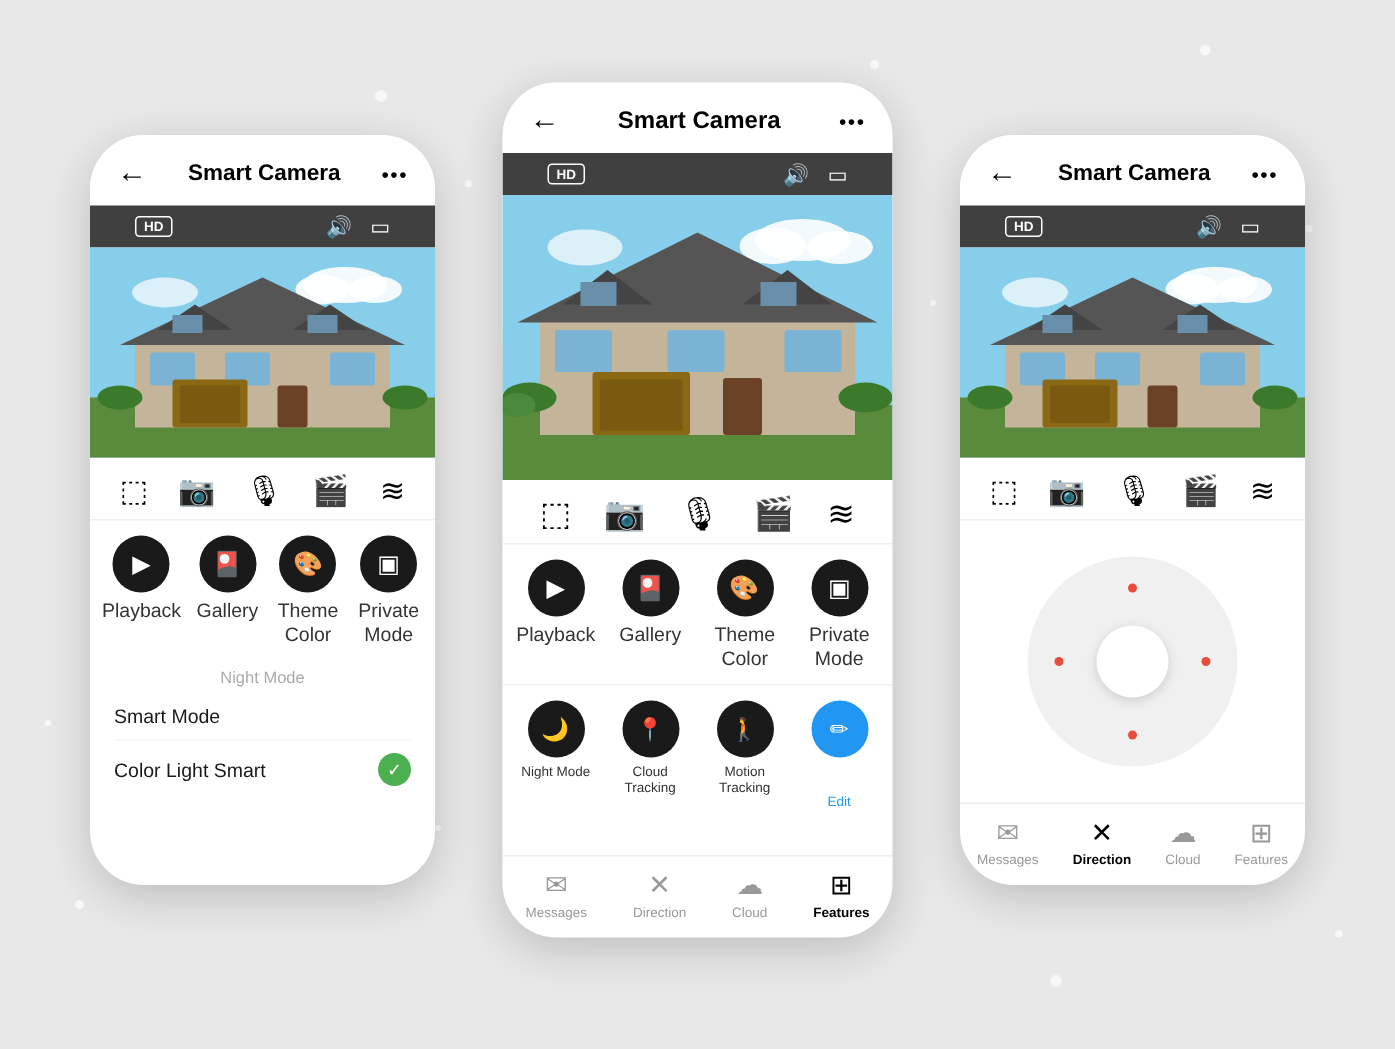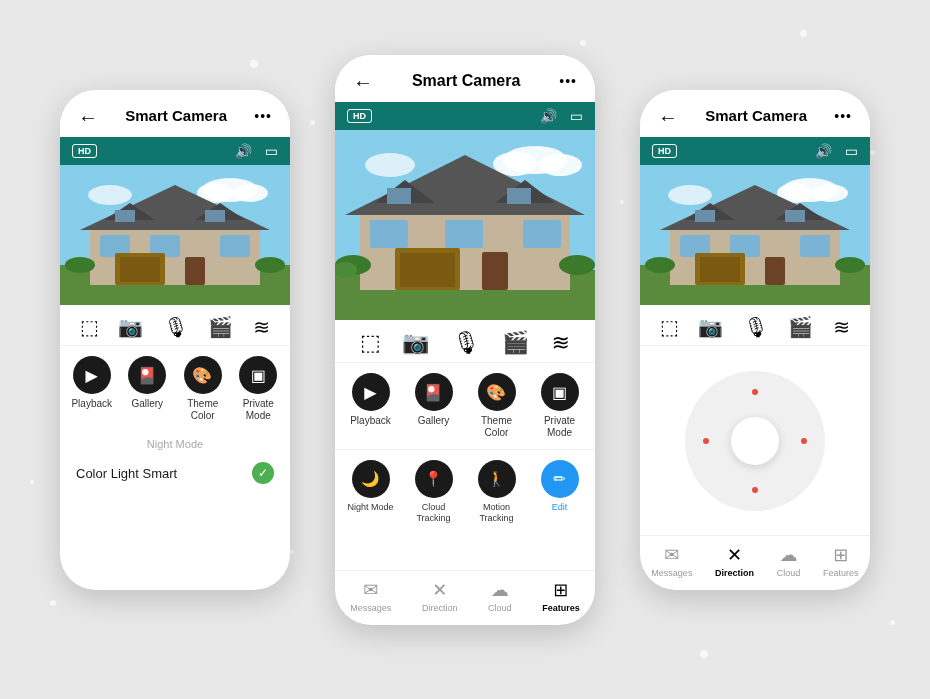--- a/index.html
+++ b/index.html
@@ -66,24 +66,24 @@
     .phone-header {
       display: flex;
       align-items: center;
       justify-content: space-between;
       padding: 14px 18px 10px;
       background: #fff;
     }
 
     
     .video-bar {
-      background: #0f766e;
-      display: flex;
-      align-items: center;
-      padding: 6px 12px;
+      background: #404040;
+      display: flex;
+      align-items: center;
+      padding: 6px 30px;
       justify-content: space-between;
     }
     .hd-badge {
       border: 1.5px solid #fff;
       color: #fff;
       font-size: 9px;
       font-weight: 700;
       padding: 1px 5px;
       border-radius: 3px;
     }
@@ -142,21 +142,21 @@
       height: 38px;
       background: #1a1a1a;
       border-radius: 50%;
       display: flex;
       align-items: center;
       justify-content: center;
       font-size: 16px;
       color: #fff;
     }
     .feature-item .f-label {
-      font-size: 10px;
+      font-size: 13px;
       color: #333;
       text-align: center;
       line-height: 1.2;
     }
 
     
     .mode-section {
       padding: 6px 16px;
     }
     .mode-title {
@@ -383,20 +383,23 @@
       </div>
       <div class="feature-item">
         <div class="f-icon">▣</div>
         <span class="f-label">Private Mode</span>
       </div>
     </div>
 
     <div class="mode-section">
       <div class="mode-title">Night Mode</div>
       <div class="mode-item">
+        <span>Smart Mode</span>
+      </div>
+      <div class="mode-item">
         <span>Color Light Smart</span>
         <div class="check-icon">✓</div>
       </div>
     </div>
   </div>
 
   <div class="phone phone-center">
 
     <div class="phone-header">
       <span style="font-size:20px;cursor:pointer;">←</span>
@@ -483,21 +486,21 @@
       <div class="feature-item2">
         <div class="f2-icon">📍</div>
         <span class="f2-label">Cloud Tracking</span>
       </div>
       <div class="feature-item2">
         <div class="f2-icon">🚶</div>
         <span class="f2-label">Motion Tracking</span>
       </div>
       <div class="feature-item2">
         <div class="f2-icon active" style="background:#2196F3;">✏</div>
-        <span class="f2-label" style="color:#2196F3;">Edit</span>
+        <span class="f2-label" style="color:#2196F3;margin-top:20px;">Edit</span>
       </div>
     </div>
 
     <div class="bottom-nav">
       <div class="nav-item">
         <span class="nav-icon">✉</span>
         <span class="nav-label">Messages</span>
       </div>
       <div class="nav-item">
         <span class="nav-icon">✕</span>

